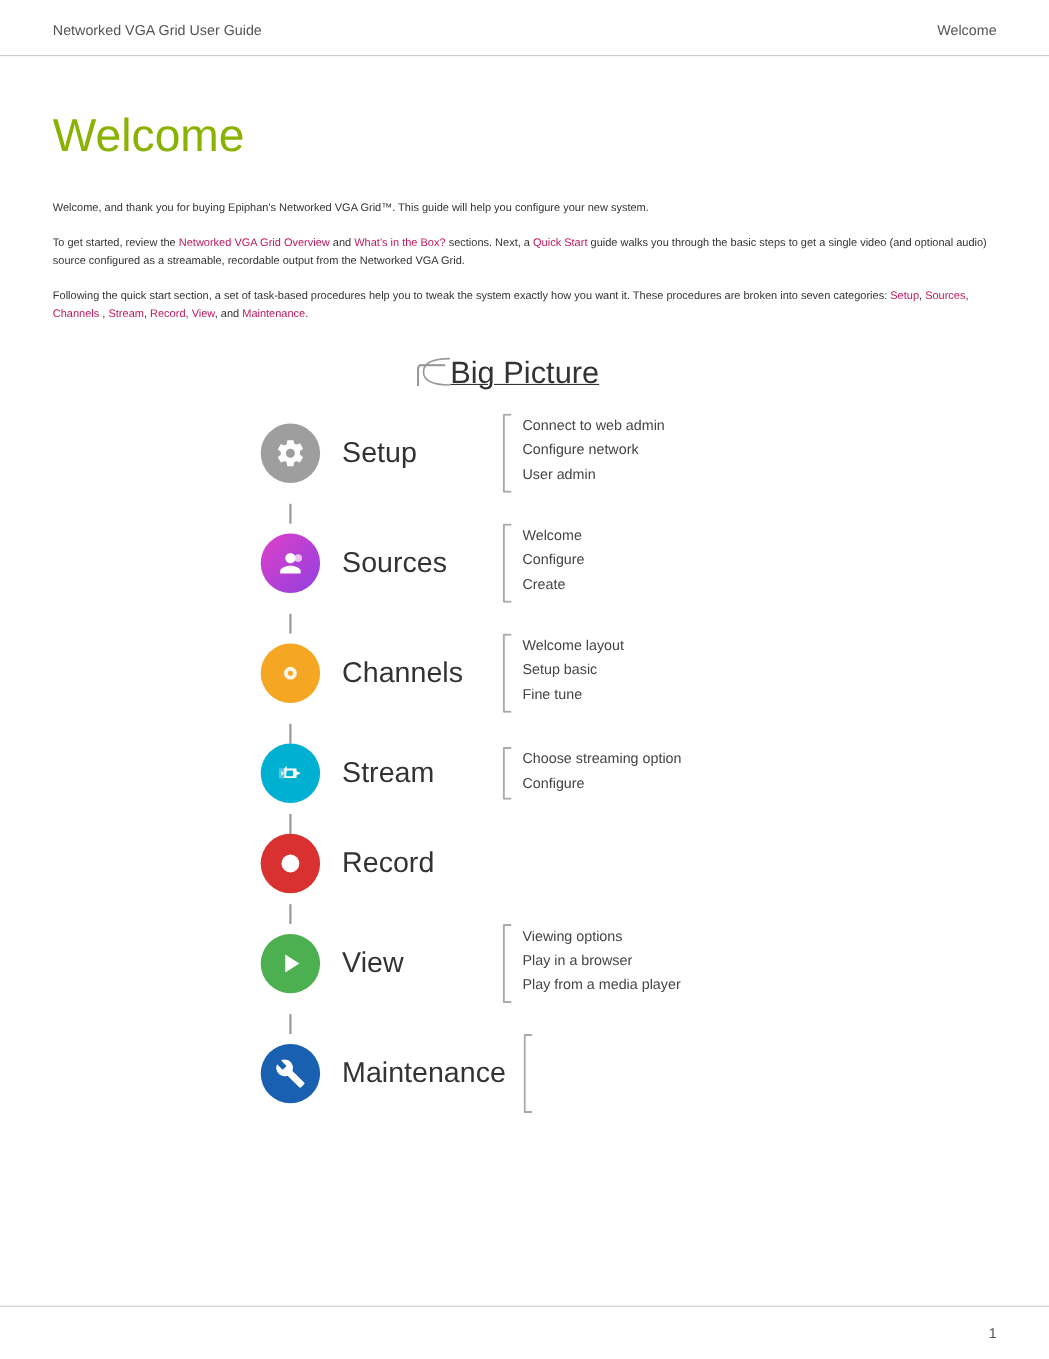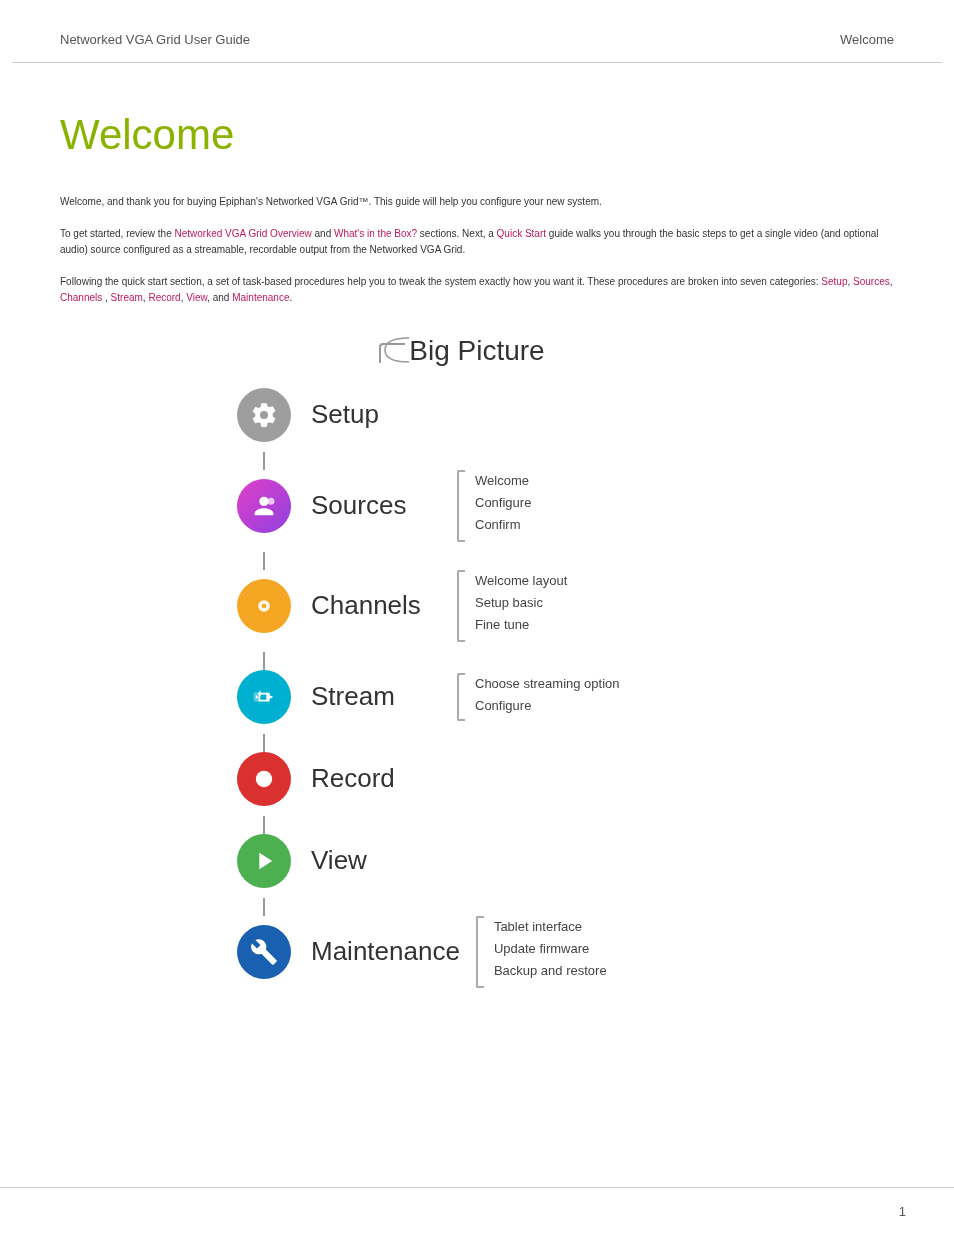--- a/index.html
+++ b/index.html
@@ -9,21 +9,21 @@
       background: #fff;
       color: #333;
       font-size: 14px;
       line-height: 1.5;
     }
 
     .page {
       width: 954px;
       min-height: 1235px;
       margin: 0 auto;
-      padding: 12px;
+      padding: 0;
       position: relative;
     }
 
     
     .page-header {
       display: flex;
       justify-content: space-between;
       align-items: center;
       padding: 18px 48px 12px 48px;
       border-bottom: 1px solid #ccc;
@@ -197,52 +197,60 @@
 
     <p class="body-text">
       <span>To get started, review the </span><a class="link" href="#">Networked VGA Grid Overview</a><span> and </span><a class="link" href="#">What's in the Box?</a><span> sections. Next, a </span><a class="link" href="#">Quick Start</a><span> guide walks you through the basic steps to get a single video (and optional audio) source configured as a streamable, recordable output from the Networked VGA Grid.</span>
     </p>
 
     <p class="body-text">
       <span>Following the quick start section, a set of task-based procedures help you to tweak the system exactly how you want it. These procedures are broken into seven categories: </span><a class="link" href="#">Setup</a>, <a class="link" href="#">Sources</a>, <a class="link" href="#">Channels</a> , <a class="link" href="#">Stream</a>, <a class="link" href="#">Record</a>, <a class="link" href="#">View</a>, and <a class="link" href="#">Maintenance</a><span>.</span>
     </p>
 
     <div class="big-picture-container">
-      <div style="position:relative; display:inline-block; margin-bottom: 16px;">
+      <div style="position:relative; display:inline-block; margin-bottom: 16px; text-decoration: underline;">
         <svg width="30" height="28" style="position:absolute; left:-28px; top:6px;">
           <path d="M28,2 Q4,2 4,14 Q4,26 28,26" stroke="#999" stroke-width="1.5" fill="none"></path>
         </svg>
         <span class="big-picture-title">Big Picture</span>
       </div>
 
       <div class="diagram" id="diagram-container">
       <div class="diagram-row">
             <div class="icon-circle" style="background: rgb(158, 158, 158);">
               <svg viewBox="0 0 24 24" width="28" height="28" fill="white">
         <path d="M12 15.5A3.5 3.5 0 0 1 8.5 12 3.5 3.5 0 0 1 12 8.5a3.5 3.5 0 0 1 3.5 3.5 3.5 3.5 0 0 1-3.5 3.5m7.43-2.92c.04-.34.07-.68.07-1.08s-.03-.74-.07-1.08l2.11-1.65c.19-.15.24-.42.12-.64l-2-3.46c-.12-.22-.39-.3-.61-.22l-2.49 1c-.52-.4-1.08-.73-1.69-.98l-.38-2.65C14.46 2.18 14.25 2 14 2h-4c-.25 0-.46.18-.49.42l-.38 2.65c-.61.25-1.17.59-1.69.98l-2.49-1c-.23-.09-.49 0-.61.22l-2 3.46c-.13.22-.07.49.12.64l2.11 1.65c-.04.34-.07.69-.07 1.08s.03.74.07 1.08l-2.11 1.65c-.19.15-.24.42-.12.64l2 3.46c.12.22.39.3.61.22l2.49-1c.52.4 1.08.73 1.69.98l.38 2.65c.03.24.24.42.49.42h4c.25 0 .46-.18.49-.42l.38-2.65c.61-.25 1.17-.58 1.69-.98l2.49 1c.23.09.49 0 .61-.22l2-3.46c.12-.22.07-.49-.12-.64l-2.11-1.65z"></path>
       </svg>
             </div>
             <span class="row-label">Setup</span>
+            <div class="row-details">
+              <div class="bracket" style="min-height: 72px;"></div>
+              <div class="detail-text">
+                <div>Connect to web admin</div>
+                <div>Configure network</div>
+                <div>User admin</div>
+              </div>
+            </div>
           </div>
           <div class="connector"></div>
           <div class="diagram-row">
             <div class="icon-circle" style="background: linear-gradient(135deg, rgb(224, 64, 200), rgb(144, 64, 224));">
               <svg viewBox="0 0 24 24" width="28" height="28" fill="white">
         <circle cx="12" cy="8" r="4"></circle>
         <path d="M12 14c-4 0-8 2-8 4v2h16v-2c0-2-4-4-8-4z"></path>
         <circle cx="18" cy="8" r="3" opacity="0.7"></circle>
       </svg>
             </div>
             <span class="row-label">Sources</span>
             <div class="row-details">
               <div class="bracket" style="min-height: 72px;"></div>
               <div class="detail-text">
                 <div>Welcome</div>
                 <div>Configure</div>
-                <div>Confirm</div>
+                <div>Create</div>
               </div>
             </div>
           </div>
           <div class="connector"></div>
           <div class="diagram-row">
             <div class="icon-circle" style="background: rgb(245, 166, 35);">
               <svg viewBox="0 0 24 24" width="28" height="28" fill="white">
         <circle cx="12" cy="12" r="5" fill="white" opacity="0.9"></circle>
         <circle cx="12" cy="12" r="2" fill="#f5a623"></circle>
       </svg>
@@ -286,36 +294,39 @@
             <span class="row-label">Record</span>
           </div>
           <div class="connector"></div>
           <div class="diagram-row">
             <div class="icon-circle" style="background: rgb(76, 175, 80);">
               <svg viewBox="0 0 24 24" width="28" height="28" fill="white">
         <path d="M8 5v14l11-7z"></path>
       </svg>
             </div>
             <span class="row-label">View</span>
+            <div class="row-details">
+              <div class="bracket" style="min-height: 72px;"></div>
+              <div class="detail-text">
+                <div>Viewing options</div>
+                <div>Play in a browser</div>
+                <div>Play from a media player</div>
+              </div>
+            </div>
           </div>
           <div class="connector"></div>
           <div class="diagram-row">
             <div class="icon-circle" style="background: rgb(26, 96, 176);">
               <svg viewBox="0 0 24 24" width="28" height="28" fill="white">
         <path d="M22.7 19l-9.1-9.1c.9-2.3.4-5-1.5-6.9-2-2-5-2.4-7.4-1.3L9 6 6 9 1.6 4.7C.4 7.1.9 10.1 2.9 12.1c1.9 1.9 4.6 2.4 6.9 1.5l9.1 9.1c.4.4 1 .4 1.4 0l2.3-2.3c.5-.4.5-1.1.1-1.4z"></path>
       </svg>
             </div>
             <span class="row-label">Maintenance</span>
             <div class="row-details">
               <div class="bracket" style="min-height: 72px;"></div>
-              <div class="detail-text">
-                <div>Tablet interface</div>
-                <div>Update firmware</div>
-                <div>Backup and restore</div>
-              </div>
             </div>
           </div>
         </div>
     </div>
 
   </div>
 
   <div class="page-footer">
     <span class="page-number">1</span>
   </div>

